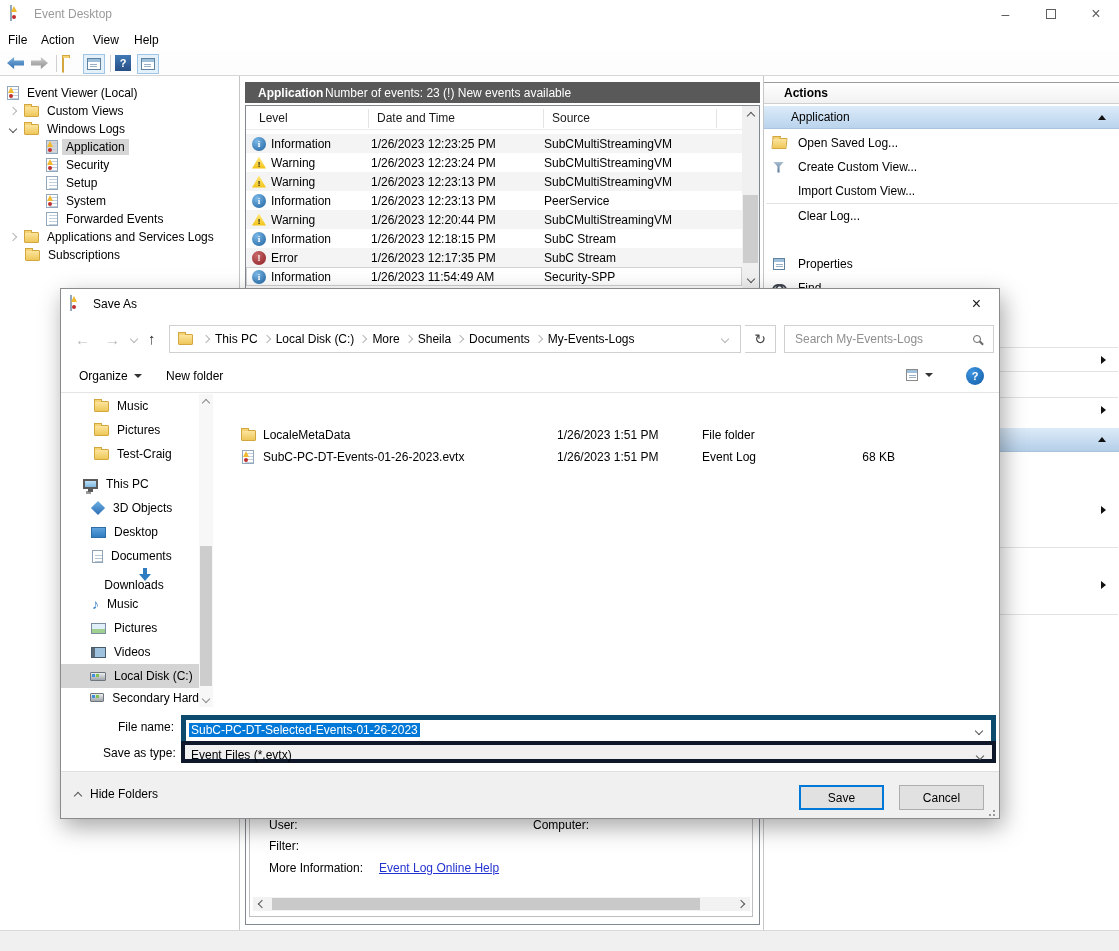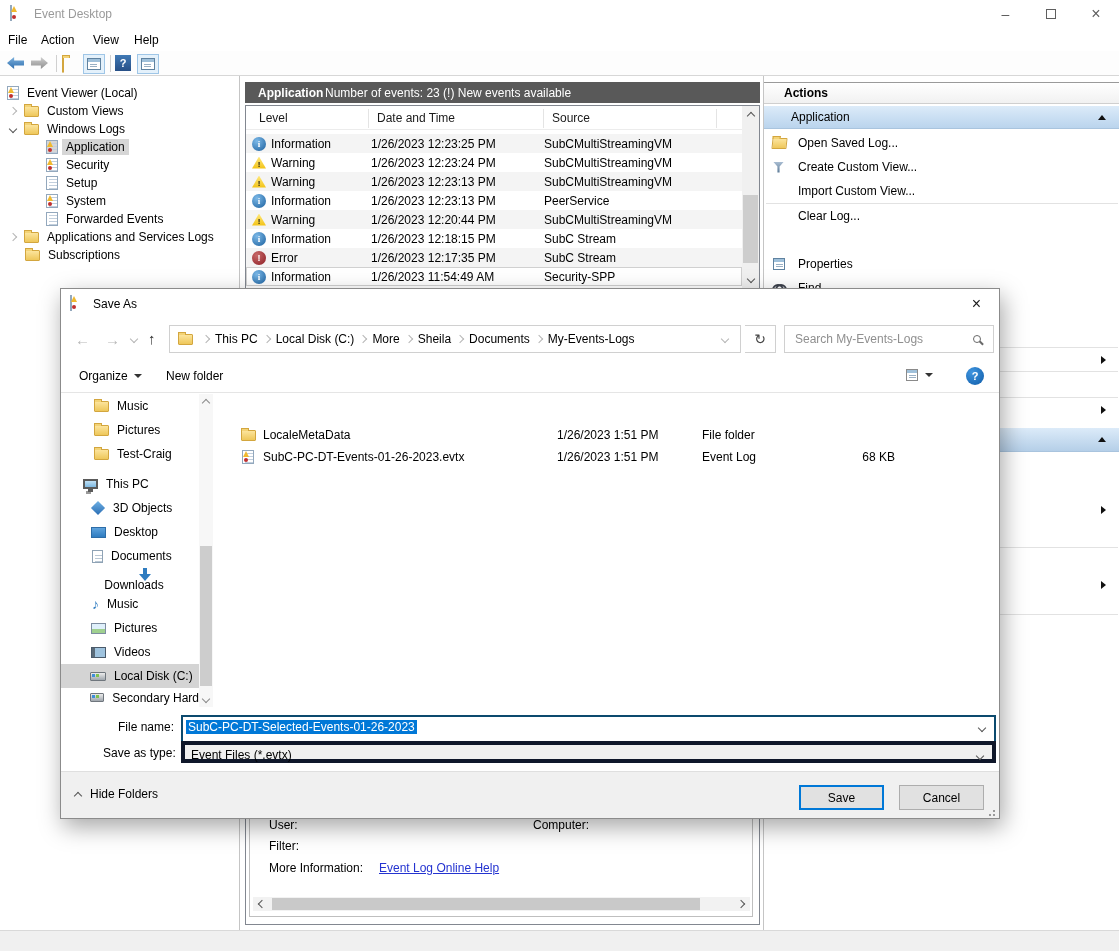--- a/index.html
+++ b/index.html
@@ -431,21 +431,21 @@
   </div>
   <div class="abs flex" style="left:158px;top:157px;width:780px;height:22px;">
     <span class="ilog marked" style="margin-left:23px;"></span>
     <span class="abs" style="left:44px;">SubC-PC-DT-Events-01-26-2023.evtx</span>
     <span class="abs" style="left:338px;">1/26/2023 1:51 PM</span>
     <span class="abs" style="left:483px;">Event Log</span>
     <span class="abs" style="left:603px;width:73px;text-align:right;">68 KB</span>
   </div>
 
   <span class="abs" style="left:57px;top:431px;">File name:</span>
-  <div class="abs" style="left:120px;top:426px;width:815px;height:34px;border:2px solid #0c4a6e;background:#fff;">
+  <div class="abs" style="left:120px;top:426px;width:815px;height:34px;border:5px solid #0c4a6e;background:#fff;">
     <span style="position:absolute;left:3px;top:3px;background:#0078d7;color:#fff;padding:0 2px;white-space:nowrap;">SubC-PC-DT-Selected-Events-01-26-2023</span>
     <span class="chev d combo-chev"></span>
   </div>
 
   <span class="abs" style="left:42px;top:457px;">Save as type:</span>
   <div class="abs" style="left:120px;top:452px;width:815px;height:22px;border:4px solid #0f172a;background:#f0f0f0;">
     <span style="position:absolute;left:6px;top:3px;">Event Files (*.evtx)</span>
     <span class="chev d combo-chev"></span>
   </div>
 

